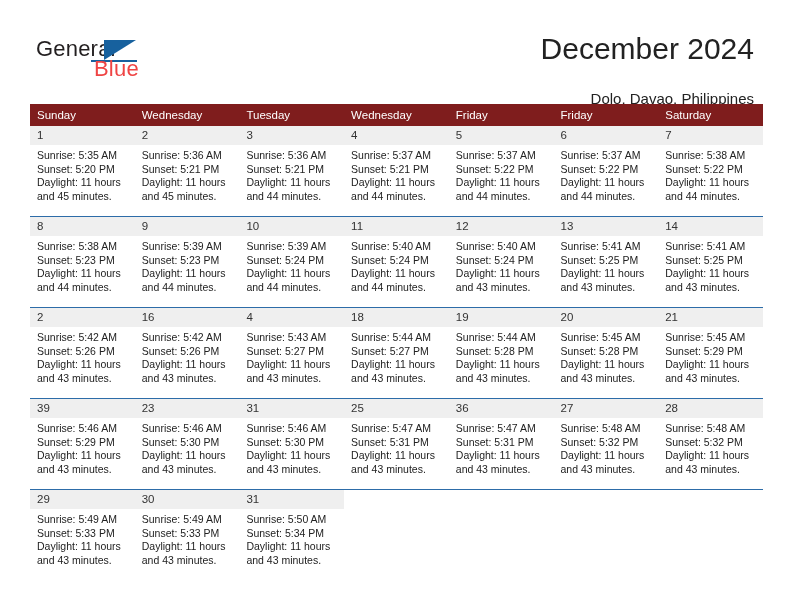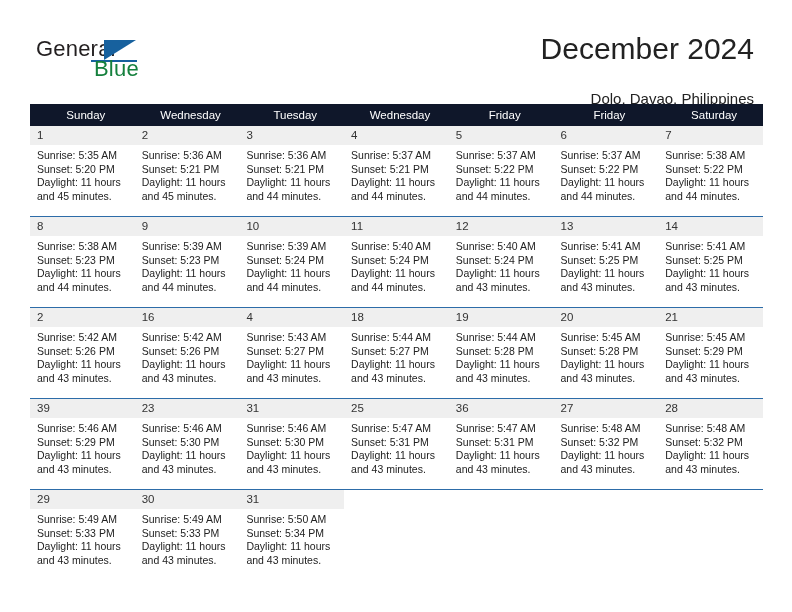--- a/index.html
+++ b/index.html
@@ -44,21 +44,21 @@
     letter-spacing: 0.2px;
     color: #231f20;
     line-height: 26px;
   }
   .logo-blue {
     position: absolute;
     left: 58px;
     top: 20px;
     font-size: 22px;
     letter-spacing: 0.2px;
-    color: #15803d;
+    color: #ef4444;
     line-height: 26px;
   }
   .logo-flag {
     position: absolute;
     left: 68px;
     top: 4px;
     width: 0;
     height: 0;
     border-left: 32px solid #17619e;
     border-bottom: 20px solid transparent;
@@ -99,25 +99,25 @@
     position: absolute;
     left: 30px;
     top: 104px;
     width: 733px;
     border-collapse: collapse;
     table-layout: fixed;
   }
   .calendar col { width: 104.71px; }
 
   thead th {
-    background: #0f172a;
+    background: #7f1d1d;
     color: #ffffff;
     font-size: 11.5px;
     font-weight: normal;
-    text-align: center;
+    text-align: left;
     padding: 5px 0 5px 7px;
     height: 11px;
     border: none;
   }
 
   tbody td {
     vertical-align: top;
     padding: 0;
     border: none;
     height: 90px;

